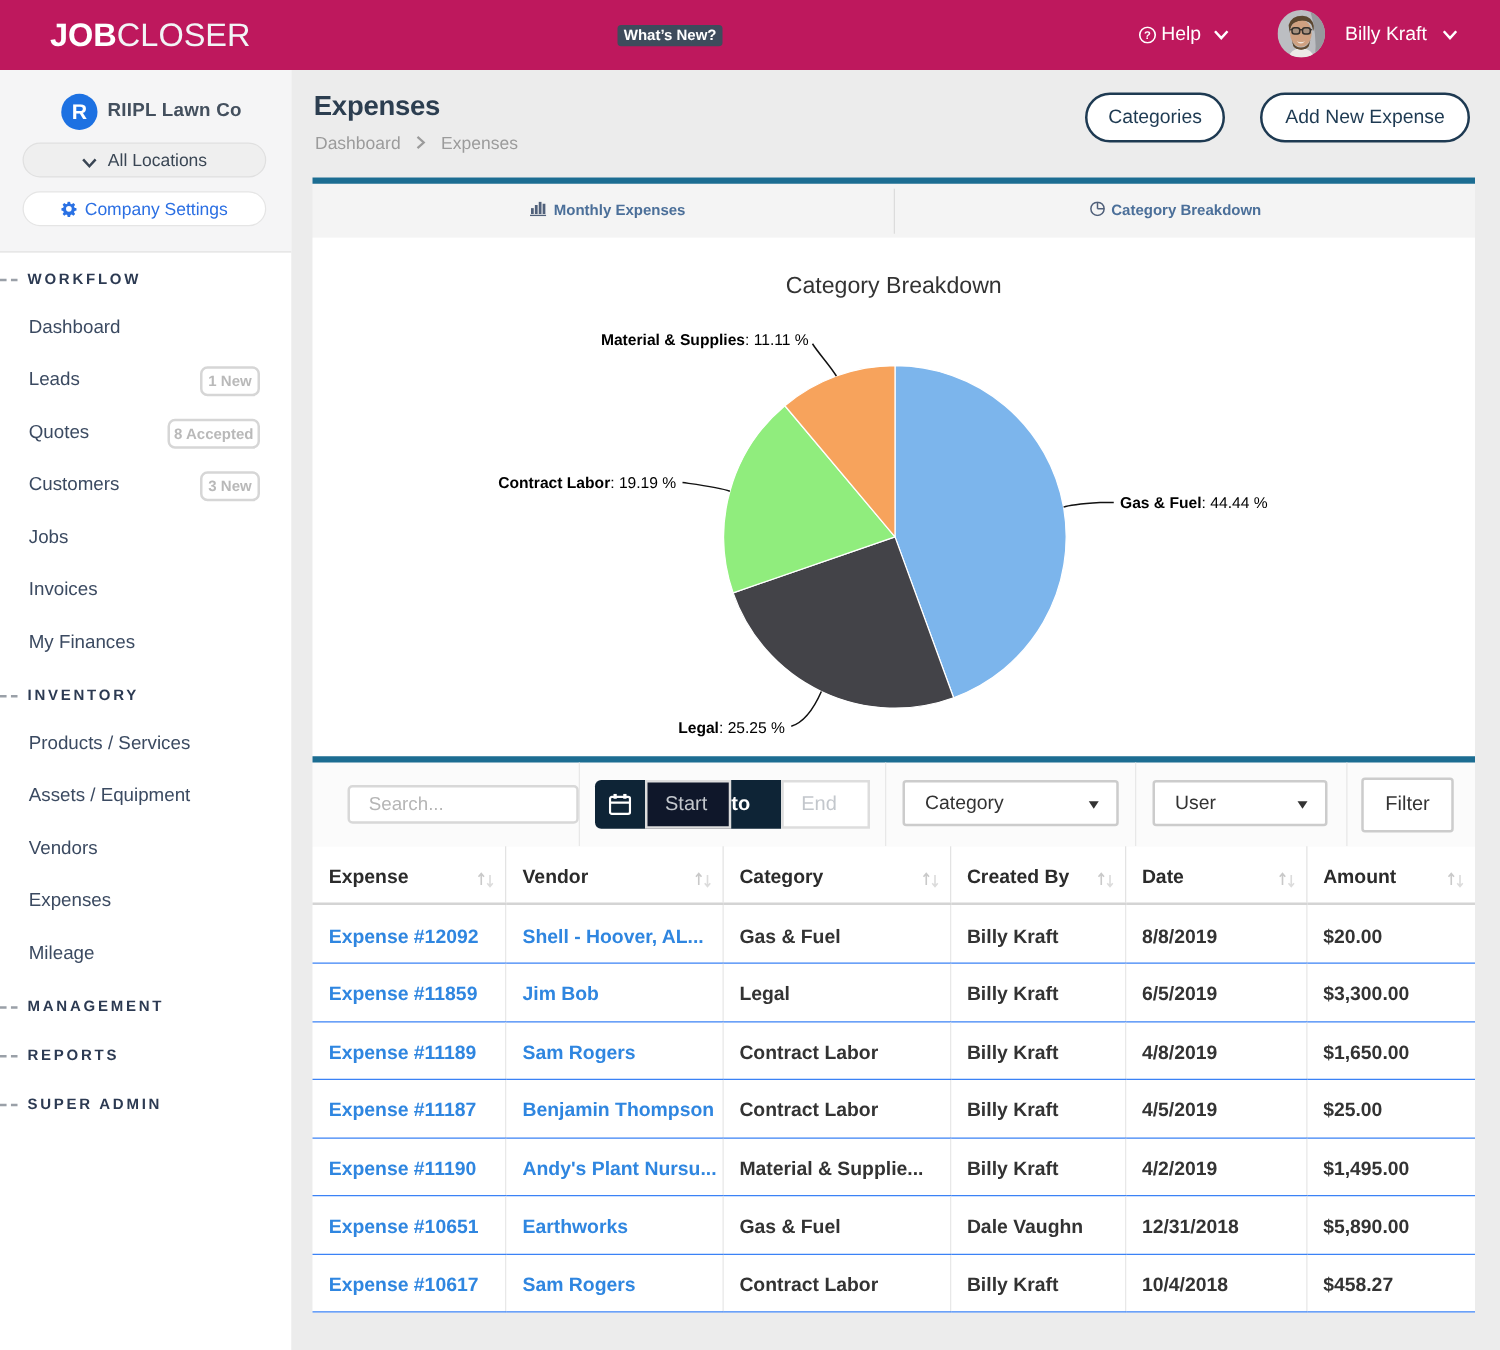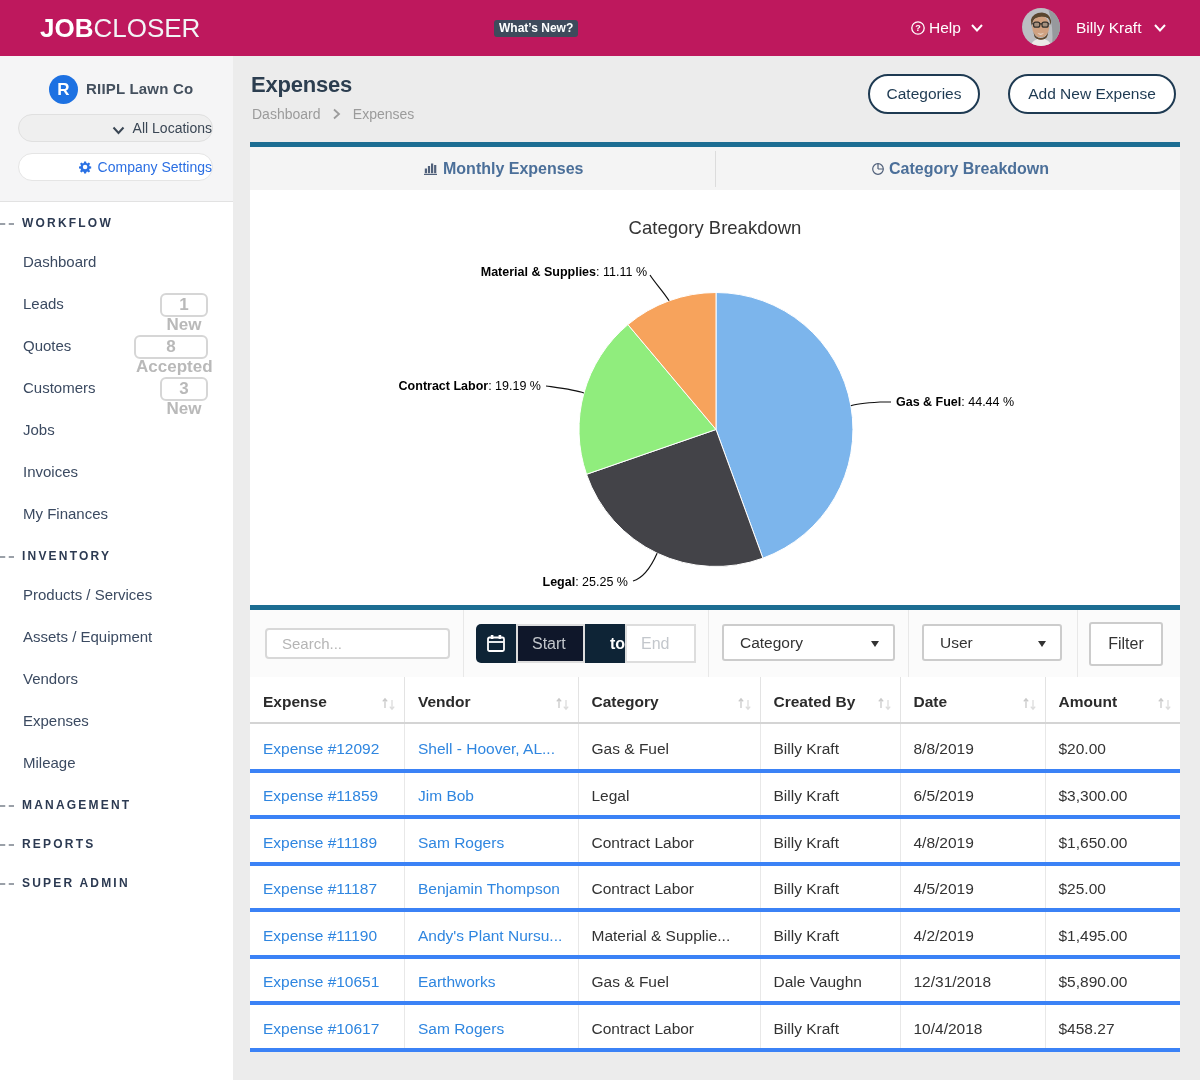--- a/index.html
+++ b/index.html
@@ -14,55 +14,55 @@
 #searchbox { position:absolute; left:237px; top:11px; width:237px; height:30px; background:#fff; border:2px solid #aab4bd; border-radius:5px; font-size:15px; color:#9aa3ab; line-height:26px; padding-left:15px; white-space:nowrap; overflow:hidden; }
 #whatsnew { position:absolute; left:494px; top:20px; height:17px; background:#3e4b5c; border-radius:3px; color:#fff; font-size:12px; font-weight:bold; text-align:center; line-height:17px; padding:0 5px; white-space:nowrap; }
 #helpgrp { position:absolute; left:906px; top:0; height:56px; color:#fff; font-size:15.5px; line-height:56px; }
 #billy { position:absolute; left:1076px; top:0; height:56px; color:#fff; font-size:15.5px; line-height:56px; }
 
 
 #sidebar { position:absolute; left:0; top:56px; width:233px; height:1024px; background:#fff; }
 #sidetop { position:absolute; left:0; top:0; width:233px; height:146px; background:#f5f5f6; border-bottom:1px solid #e2e2e2; }
 #rcirc { position:absolute; left:49px; top:19px; width:29px; height:29px; border-radius:50%; background:#1d71e2; color:#fff; font-weight:bold; font-size:17px; text-align:center; line-height:29px; }
 #coname { position:absolute; left:86px; top:24px; font-size:15px; font-weight:bold; color:#44505e; letter-spacing:0.2px; }
-.pill { position:absolute; left:18px; width:195px; height:28px; border-radius:14px; font-size:14px; text-align:right; line-height:26px; }
+.pill { position:absolute; left:18px; width:195px; height:28px; border-radius:14px; font-size:14px; text-align:center; line-height:26px; }
 #alllocs { top:58px; background:#efefef; border:1px solid #e0e0e0; color:#3a4654; }
 #cosettings { top:97px; background:#fff; border:1px solid #e5e5e5; color:#2b6fe3; }
 .shead { position:absolute; left:22px; font-size:12px; font-weight:bold; letter-spacing:2.2px; color:#2c3a52; line-height:26px; }
 .shead:before { content:""; position:absolute; left:-22px; top:13px; width:14px; border-top:2px dashed #9aa0a8; }
 .sitem { position:absolute; left:23px; font-size:15px; color:#3b4a61; line-height:26px; }
-.badge { position:absolute; font-size:17px; font-weight:bold; color:#b9b9b9; border:2px solid #d6d6d6; border-radius:6px; height:24px; line-height:20px; text-align:center; }
+.badge { position:absolute; font-size:12px; font-weight:bold; color:#b9b9b9; border:2px solid #d6d6d6; border-radius:6px; height:24px; line-height:20px; text-align:center; }
 #pagetitle { position:absolute; left:251px; top:72px; font-size:22px; font-weight:bold; color:#2c3e50; letter-spacing:-0.2px; }
 #crumbs { position:absolute; left:252px; top:106px; font-size:14px; color:#9b9b9b; }
 .hbtn { position:absolute; top:74px; height:40px; border:2px solid #1e3a52; border-radius:20px; background:#fff; color:#1e3a52; font-size:15.5px; text-align:center; line-height:36px; }
 #btncat { left:868px; width:112px; }
 #btnadd { left:1008px; width:168px; }
 
 #tabs { position:absolute; left:250px; top:142px; width:930px; height:48px; background:#f4f4f4; border-top:5px solid #1c6d92; }
 #tabdiv { position:absolute; left:715px; top:151px; width:1px; height:36px; background:#dcdcdc; }
-.tablbl { position:absolute; top:147px; height:43px; line-height:43px; font-size:16px; font-weight:bold; color:#4b6f99; }
+.tablbl { position:absolute; top:147px; height:43px; line-height:43px; font-size:12px; font-weight:bold; color:#4b6f99; }
 
 #chartpanel { position:absolute; left:250px; top:190px; width:930px; height:415px; background:#fff; }
 
 
 #filterbar { position:absolute; left:250px; top:605px; width:930px; height:72px; background:#fbfbfb; border-top:5px solid #1c6d92; }
 .fdiv { position:absolute; top:610px; width:1px; height:67px; background:#e8e8e8; }
-#fsearch { position:absolute; left:265px; top:628px; width:185px; height:31px; background:#fff; border:2px solid #d8d8d8; border-radius:4px; font-size:15px; color:#b5b5b5; line-height:27px; padding-left:15px; }
+#fsearch { position:absolute; left:278px; top:628px; width:185px; height:31px; background:#fff; border:2px solid #d8d8d8; border-radius:4px; font-size:15px; color:#b5b5b5; line-height:27px; padding-left:15px; }
 #calbtn { position:absolute; left:476px; top:624px; width:40px; height:39px; background:#0e2436; border-radius:5px 0 0 5px; }
 #startin { position:absolute; left:516px; top:624px; width:69px; height:39px; background:#0f172a; border:2px solid #ddd; font-size:16px; color:#c3c7cc; line-height:35px; padding-left:14px; }
-#tobox { position:absolute; left:585px; top:624px; width:40px; height:39px; background:#0e2436; color:#fff; font-size:16px; font-weight:bold; text-align:right; line-height:39px; }
+#tobox { position:absolute; left:585px; top:624px; width:40px; height:39px; background:#0e2436; color:#fff; font-size:16px; font-weight:bold; text-align:left; line-height:39px; }
 #endin { position:absolute; left:625px; top:624px; width:71px; height:39px; background:#fff; border:2px solid #ddd; font-size:16px; color:#c3c7cc; line-height:35px; padding-left:14px; }
 .fsel { position:absolute; top:624px; height:37px; background:#fff; border:2px solid #ccc; border-radius:3px; font-size:15.5px; color:#333; line-height:33px; padding-left:16px; }
 #fbtn { position:absolute; left:1089px; top:622px; width:74px; height:44px; background:#fff; border:2px solid #ccc; border-radius:3px; font-size:16px; color:#333; text-align:center; line-height:40px; }
 .selarr { position:absolute; top:15px; width:0; height:0; border-left:4.5px solid transparent; border-right:4.5px solid transparent; border-top:6px solid #333; }
 
 
 #tbl { position:absolute; left:250px; top:677px; width:930px; background:#fff; border-collapse:collapse; table-layout:fixed; font-size:15.5px; }
 #tbl th { font-weight:bold; color:#2b2b2b; text-align:left; height:46px; padding:5px 0 0 13px; border-bottom:2px solid #d4d4d4; border-right:1px solid #e3e3e3; position:relative; }
-#tbl td { color:#333; height:46.5px; padding:5px 10px 0 13px; border-bottom:4px solid #3b82f6; border-right:1px solid #e8e8e8; white-space:nowrap; overflow:hidden; }
+#tbl td { color:#333; height:46.5px; padding:5px 10px 0 13px; border-bottom:1px solid #3b82f6; border-right:1px solid #e8e8e8; white-space:nowrap; overflow:hidden;font-weight:bold; }
 #tbl th:last-child, #tbl td:last-child { border-right:none; }
 #tbl a { color:#2f86e0; text-decoration:none; }
 .sort { position:absolute; right:8px; top:20px; }
 </style>
 </head>
 <body>
 <div id="topbar">
   <div id="logo"><b>JOB</b><span>CLOSER</span></div>
   <div id="whatsnew">What’s New?</div>
   <div id="helpgrp">

